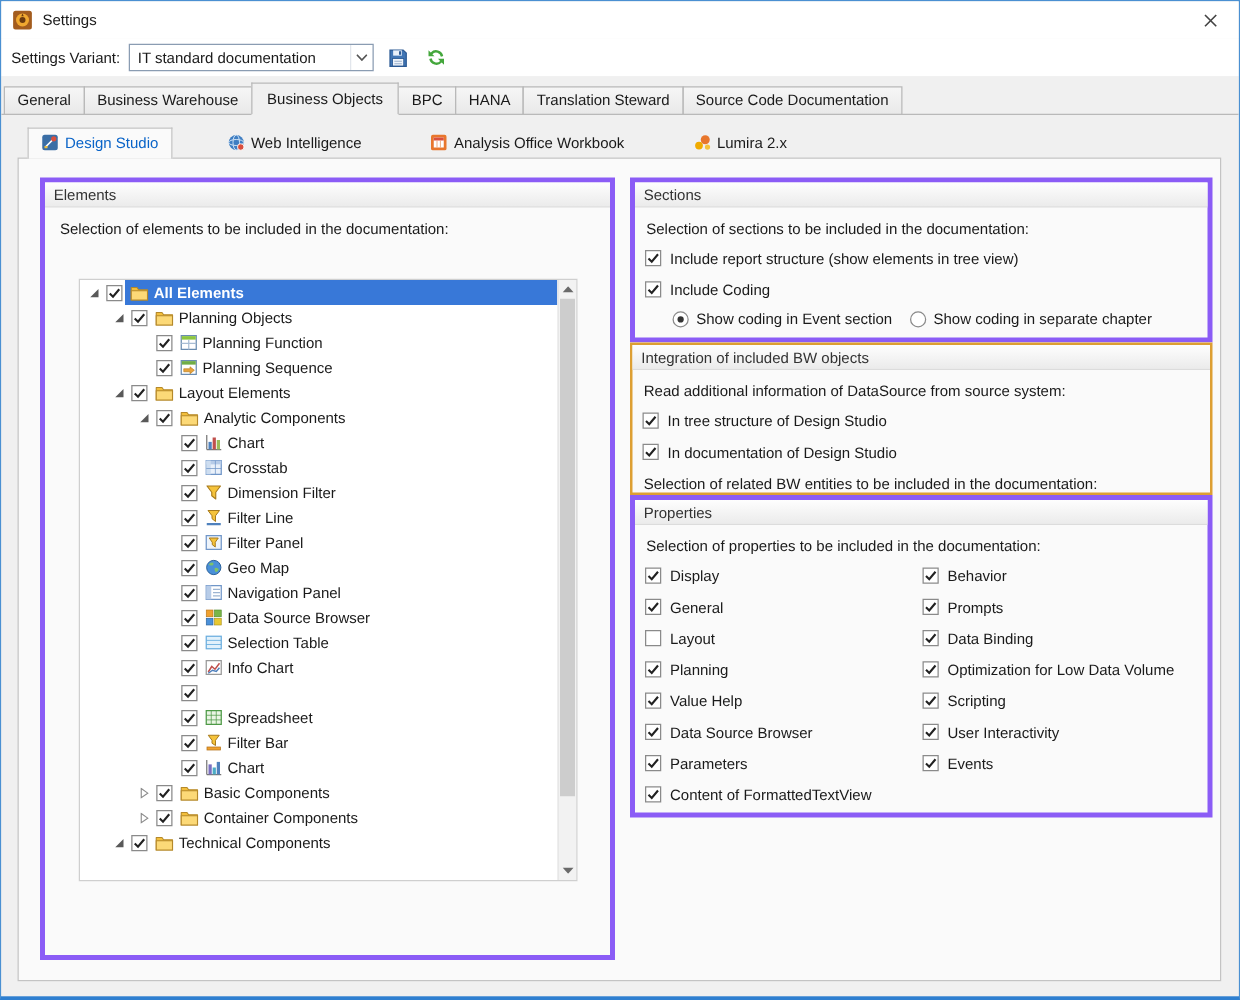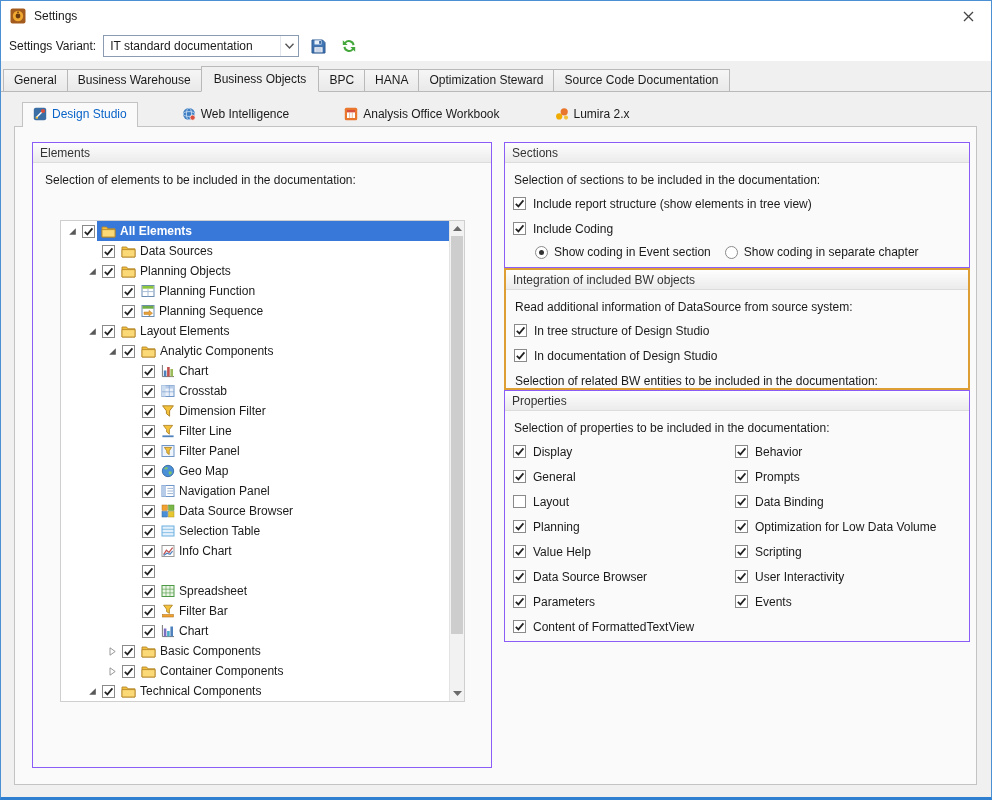--- a/index.html
+++ b/index.html
@@ -28,21 +28,21 @@
   .main-tab.active { background:#f0f0f0; border-bottom:1px solid #f0f0f0; padding:5px 12px 5px; position:relative; z-index:2; }
 
   
   .tab-page { flex:1; display:flex; flex-direction:column; padding:10px 14px 12px 13px; background:#f0f0f0; overflow:hidden; }
   .sub-tabstrip { display:flex; align-items:flex-end; padding-left:8px; position:relative; z-index:2;gap:33px; }
   .sub-tab { display:flex; align-items:center; gap:5px; padding:4px 10px 5px; border:1px solid transparent; border-bottom:none; white-space:nowrap; }
   .sub-tab.active { background:#fafafa; border-color:#c3c3c3; color:#0a64c8; margin-bottom:-1px; padding-bottom:6px; }
   .sub-panel { flex:1; border:1px solid #c3c3c3; background:#fafafa; padding:15px 6px 16px 17px; display:flex; gap:12px; overflow:hidden; }
 
   
-  .group { border:1px solid #8b5cf6; background:#fafafa; }
+  .group { border:4px solid #8b5cf6; background:#fafafa; }
   .group-header { height:20px; background:linear-gradient(#fefefe,#ebebeb); border-bottom:1px solid #dcdcdc;
                   display:flex; align-items:center; padding-left:7px; color:#333; }
   .group-desc { margin:10px 8px 0 9px; }
 
   .elements-group { width:460px; min-width:460px; display:flex; flex-direction:column; }
   .elements-group .group-desc { margin-left:12px; }
 
   
   .tree { margin:33px 26px 0 27px; height:482px; border:1px solid #cfcfcf; background:#fff; display:flex; overflow:hidden; }
   .tree-rows { flex:1; overflow:hidden; }
@@ -133,21 +133,21 @@
         </svg>
       </div>
   </div>
 
   <div class="main-tabstrip">
       <div class="main-tab">General</div>
       <div class="main-tab">Business Warehouse</div>
       <div class="main-tab active">Business Objects</div>
       <div class="main-tab">BPC</div>
       <div class="main-tab">HANA</div>
-      <div class="main-tab">Optimization Steward</div>
+      <div class="main-tab">Translation Steward</div>
       <div class="main-tab">Source Code Documentation</div>
     </div>
 
   <div class="tab-page">
     <div class="sub-tabstrip">
         <div class="sub-tab active">
           <span class="icon">
             <svg width="14" height="14" viewBox="0 0 14 14">
               <rect x="0.8" y="0.8" width="12.4" height="12.4" rx="2" fill="#3a6ea5"></rect>
               <path d="M3.4 10.6 L9.4 4.6" fill="none" stroke="#fff" stroke-width="1.4"></path>
@@ -216,37 +216,20 @@
                   <span class="icon">
                     <svg width="15" height="13" viewBox="0 0 15 13">
                       <path d="M1 2 h4.6 l1.3 1.8 H14 V12 H1 Z" fill="#f3bf3c" stroke="#b5892a" stroke-width="0.9" stroke-linejoin="round"></path>
                       <path d="M1 4.6 H14 V12 H1 Z" fill="#fcd977" stroke="#b5892a" stroke-width="0.9"></path>
                     </svg>
                   </span>
                   <span class="tree-label">All Elements</span>
                 </span>
               </div>
               <div class="tree-row" style="padding-left: 22px;">
-                <span class="expander"></span>
-                <span class="checkbox checked tree-check">
-                  <svg width="11" height="11" viewBox="0 0 11 11">
-                    <path d="M1.8 5.8 L4.4 8.4 L9.4 2.4" fill="none" stroke="#222" stroke-width="1.7"></path>
-                  </svg>
-                </span>
-                <span class="row-content">
-                  <span class="icon">
-                    <svg width="15" height="13" viewBox="0 0 15 13">
-                      <path d="M1 2 h4.6 l1.3 1.8 H14 V12 H1 Z" fill="#f3bf3c" stroke="#b5892a" stroke-width="0.9" stroke-linejoin="round"></path>
-                      <path d="M1 4.6 H14 V12 H1 Z" fill="#fcd977" stroke="#b5892a" stroke-width="0.9"></path>
-                    </svg>
-                  </span>
-                  <span class="tree-label">Data Sources</span>
-                </span>
-              </div>
-              <div class="tree-row" style="padding-left: 22px;">
                 <span class="expander">
                   <svg width="9" height="9" viewBox="0 0 9 9">
                     <path d="M7.8 1.2 V7.8 H1.2 Z" fill="#595959"></path>
                   </svg>
                 </span>
                 <span class="checkbox checked tree-check">
                   <svg width="11" height="11" viewBox="0 0 11 11">
                     <path d="M1.8 5.8 L4.4 8.4 L9.4 2.4" fill="none" stroke="#222" stroke-width="1.7"></path>
                   </svg>
                 </span>

